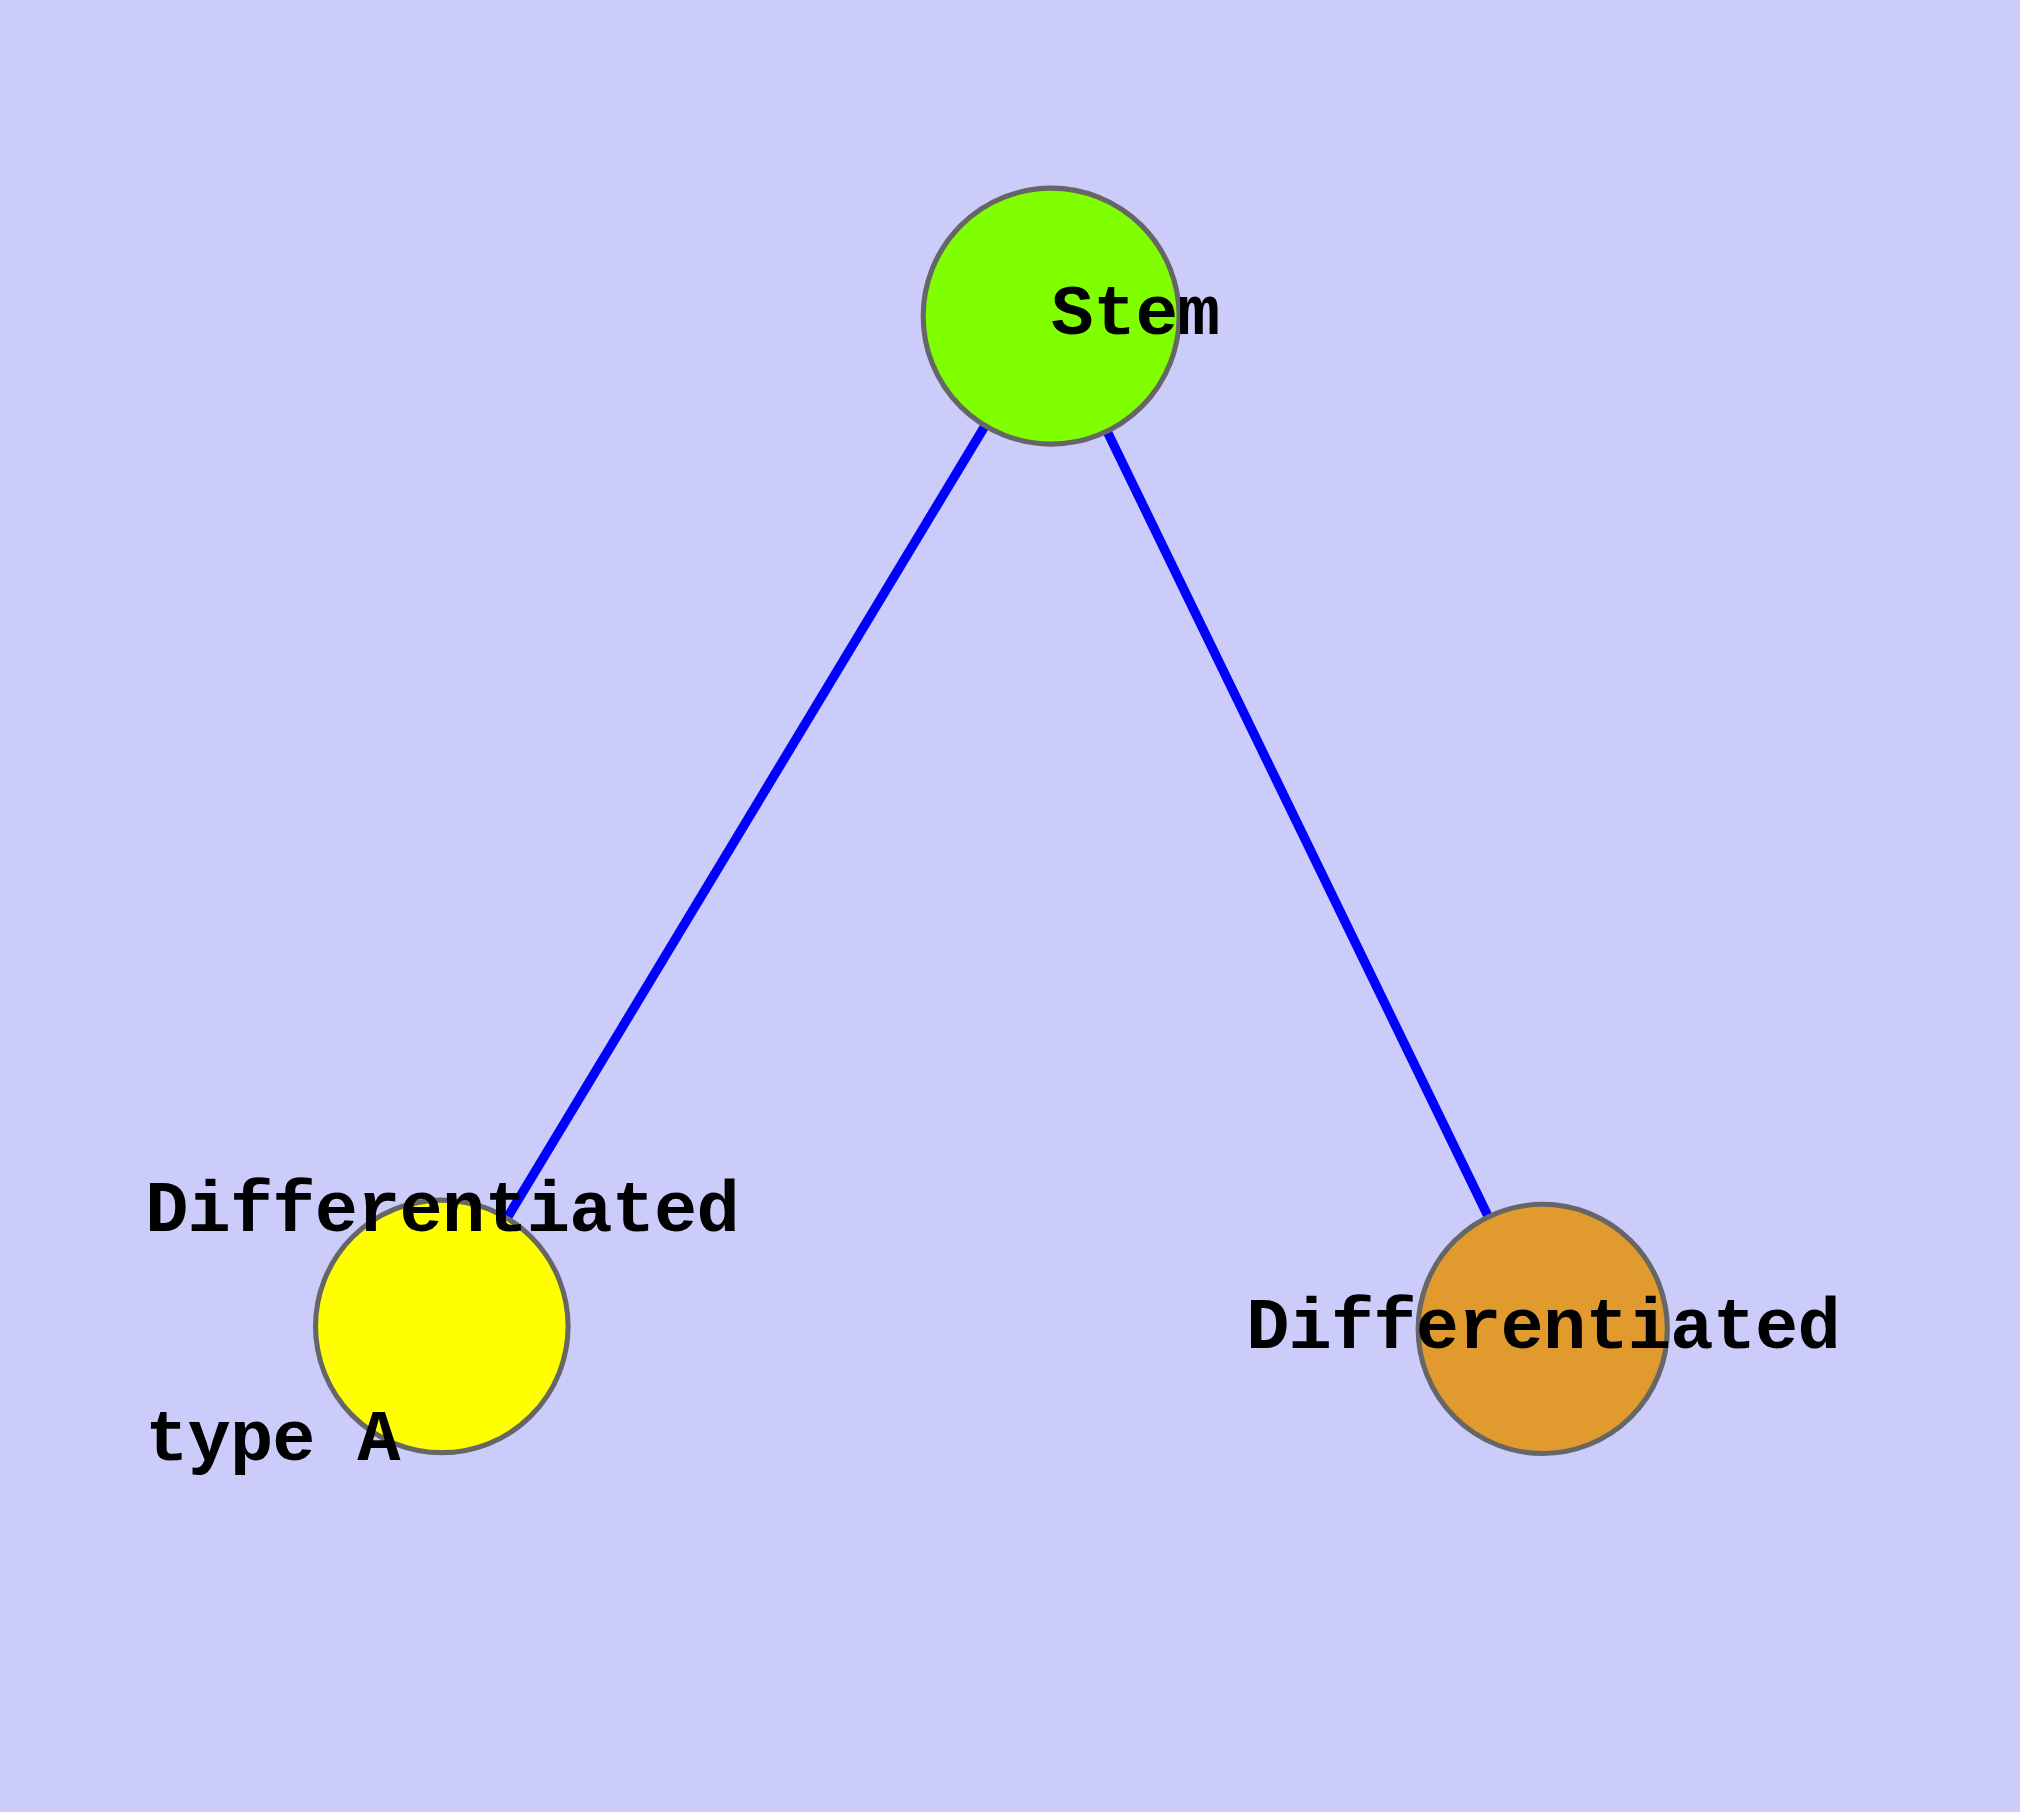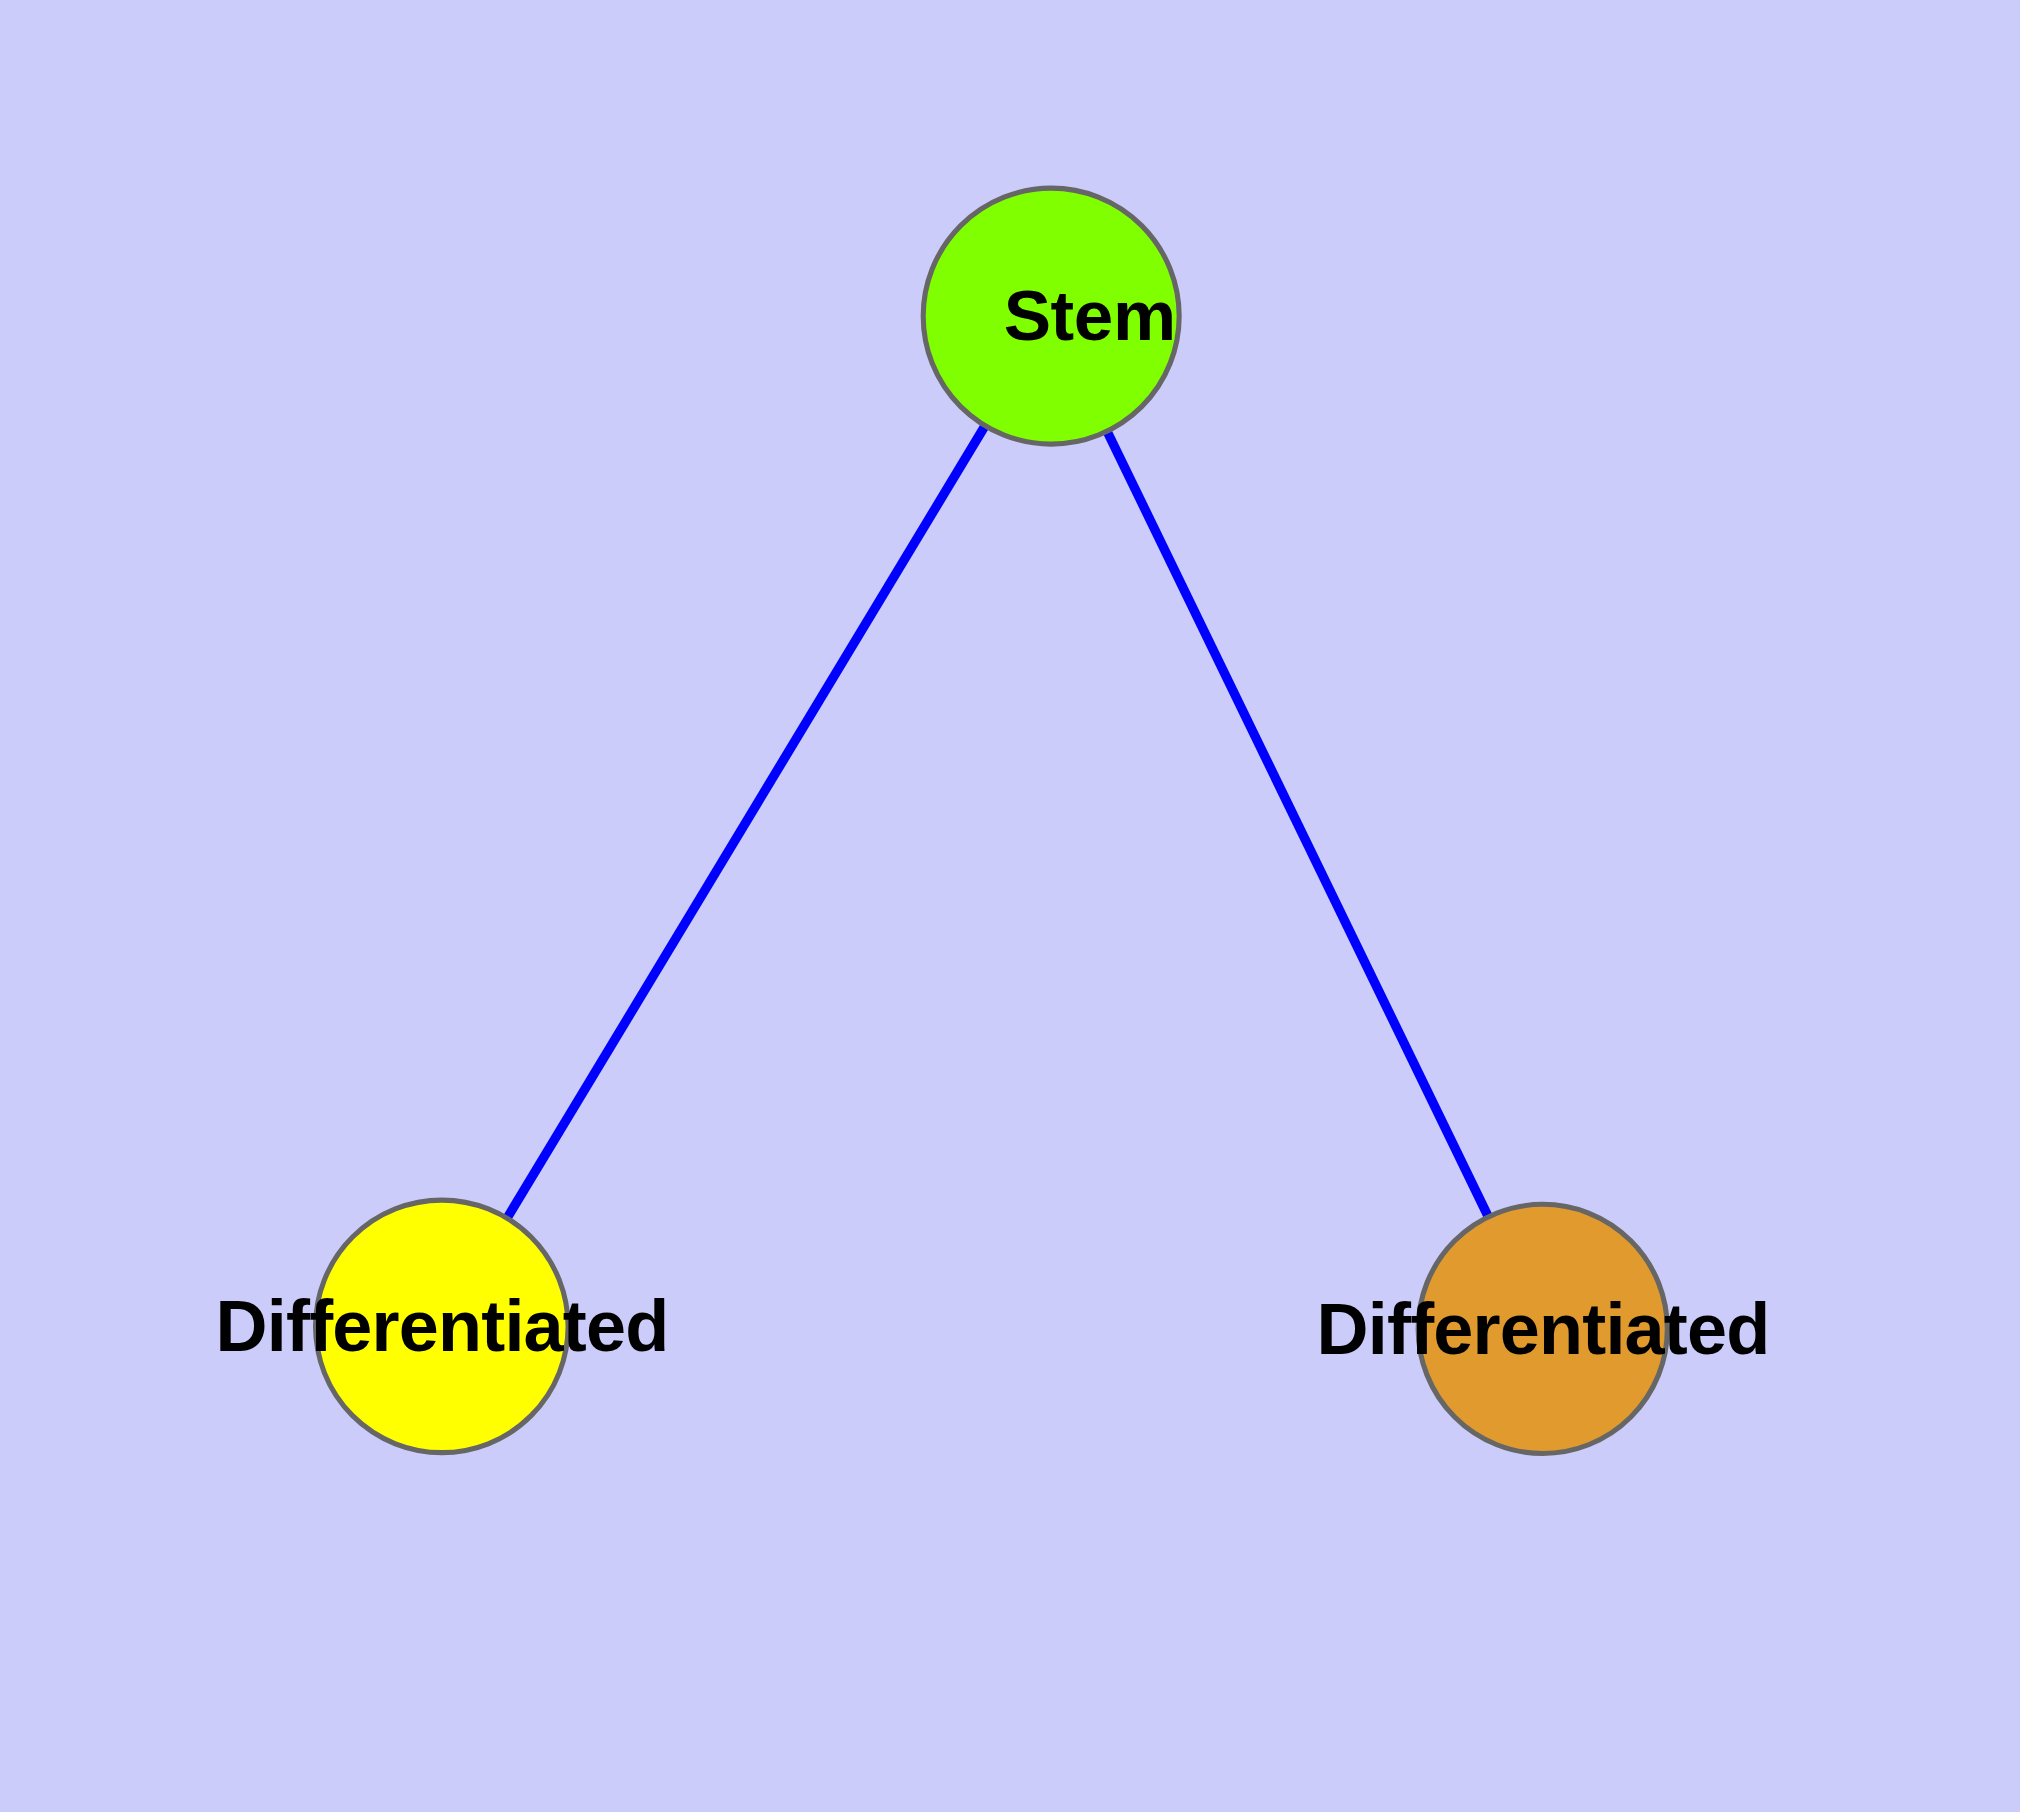--- a/index.html
+++ b/index.html
@@ -26,21 +26,21 @@
     position: absolute;
     left: 0;
     top: 0;
     width: 2021px;
     height: 1812px;
   }
   .node-label {
     position: absolute;
     text-align: left;
     color: #000000;
-    font-family: Liberation Sans, sans-serif;
+    font-family: Liberation Mono, monospace;
     font-weight: bold;
     line-height: 1.06;
     white-space: pre;
     pointer-events: none;
     transform: translate(-50%, -50%);
   }
   .label-stem   { font-size: 71px; letter-spacing: -0.4px; }
   .label-typea  { font-size: 72px; letter-spacing: -0.8px; }
   .label-typeb  { font-size: 72px; letter-spacing: -0.8px; }
 </style>
@@ -66,20 +66,21 @@
       <circle id="node-2" cx="1820" cy="1568" r="147" fill="#e09a2e" stroke="#666666" stroke-width="6"></circle>
     </g>
   </svg>
 
   <div class="node-label label-stem" id="label-0" style="left: 1051px; top: 316px; color: rgb(0, 0, 0);">
     <span>Stem</span>
   </div>
 
   <div class="node-label label-typea" id="label-1" style="left: 442px; top: 1326px; color: rgb(0, 0, 0);">
     <div>Differentiated</div>
+    <div>type A</div>
   </div>
 
   <div class="node-label label-typeb" id="label-2" style="left: 1543px; top: 1329px; color: rgb(0, 0, 0);">
     <div>Differentiated</div>
   </div>
 
 </div>
 
 
 </body></html>

